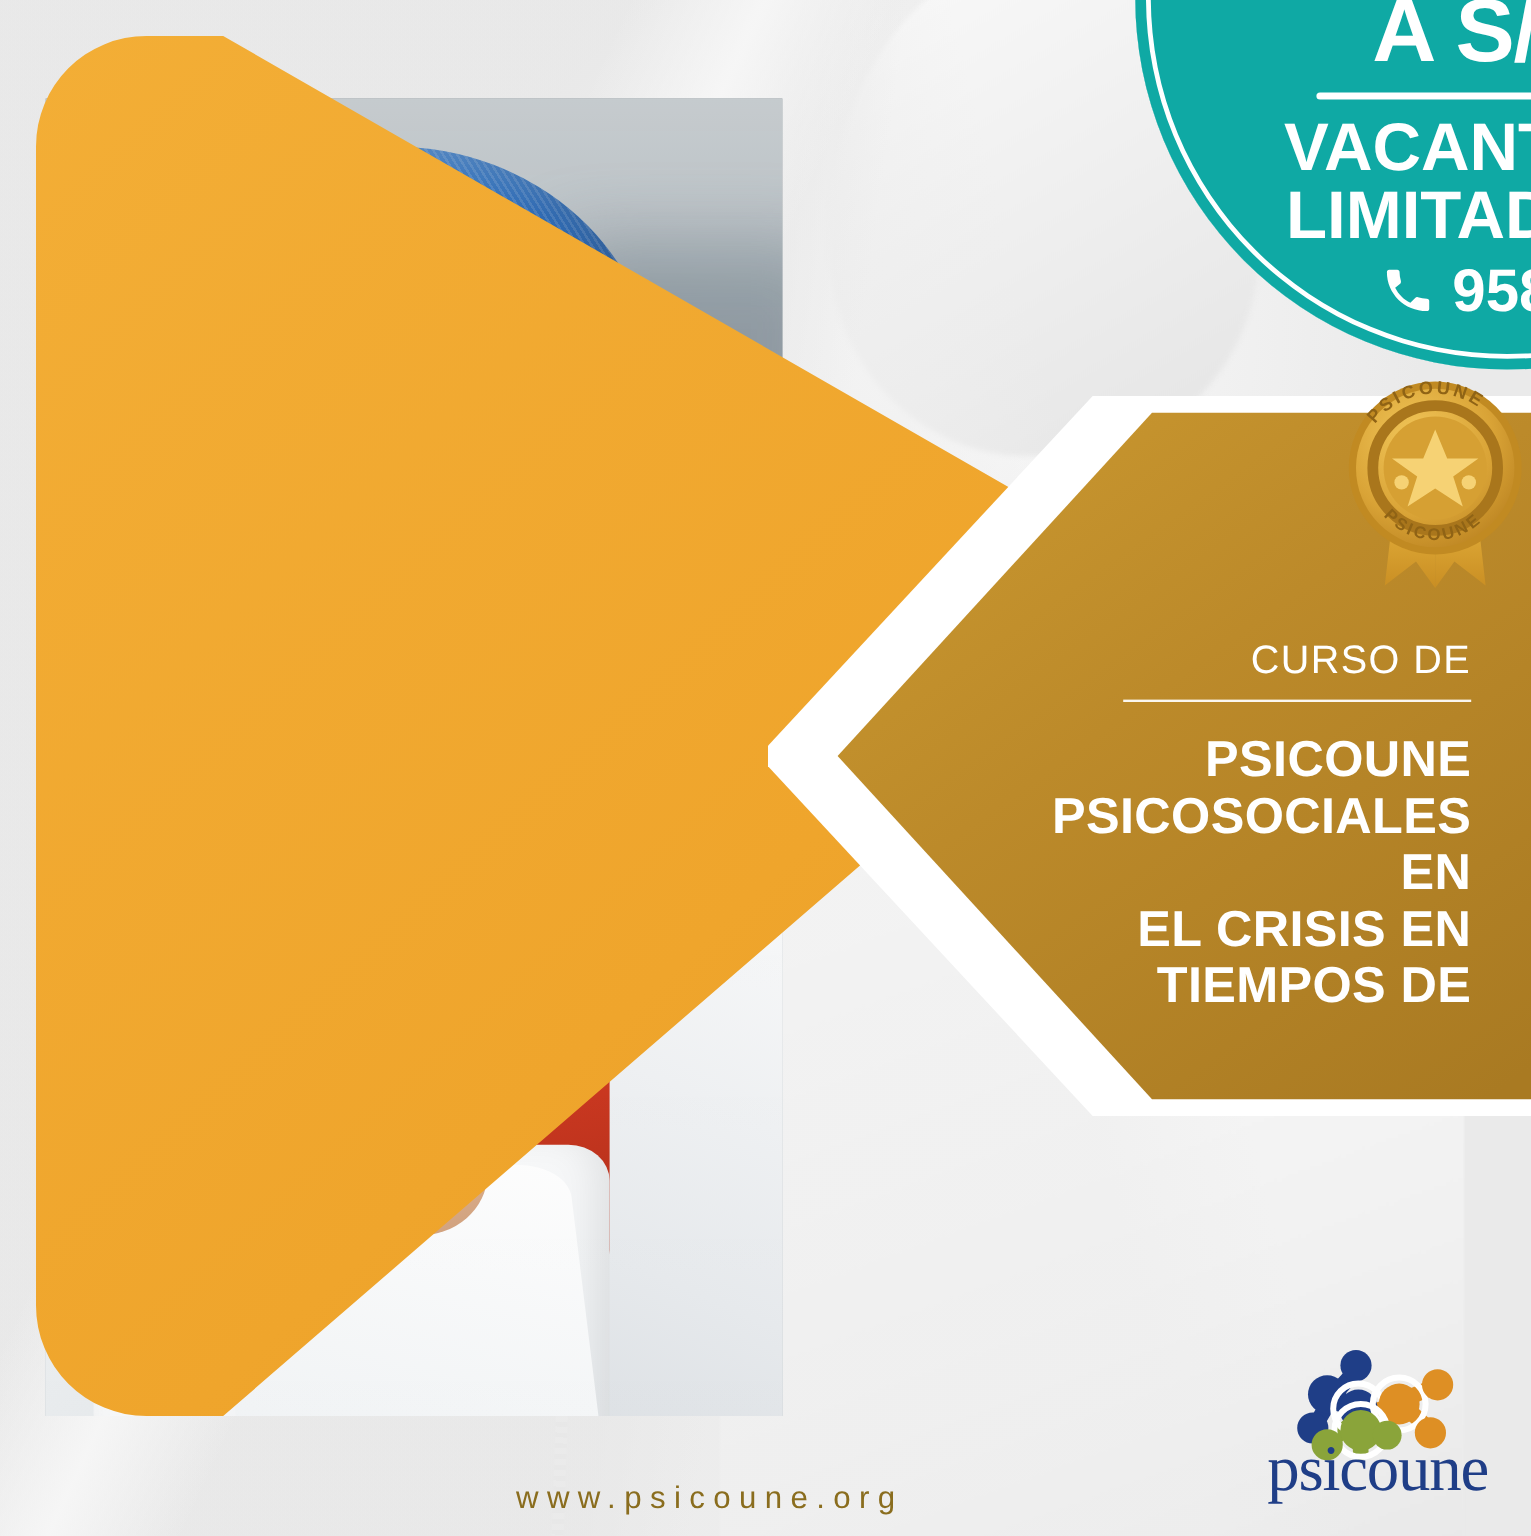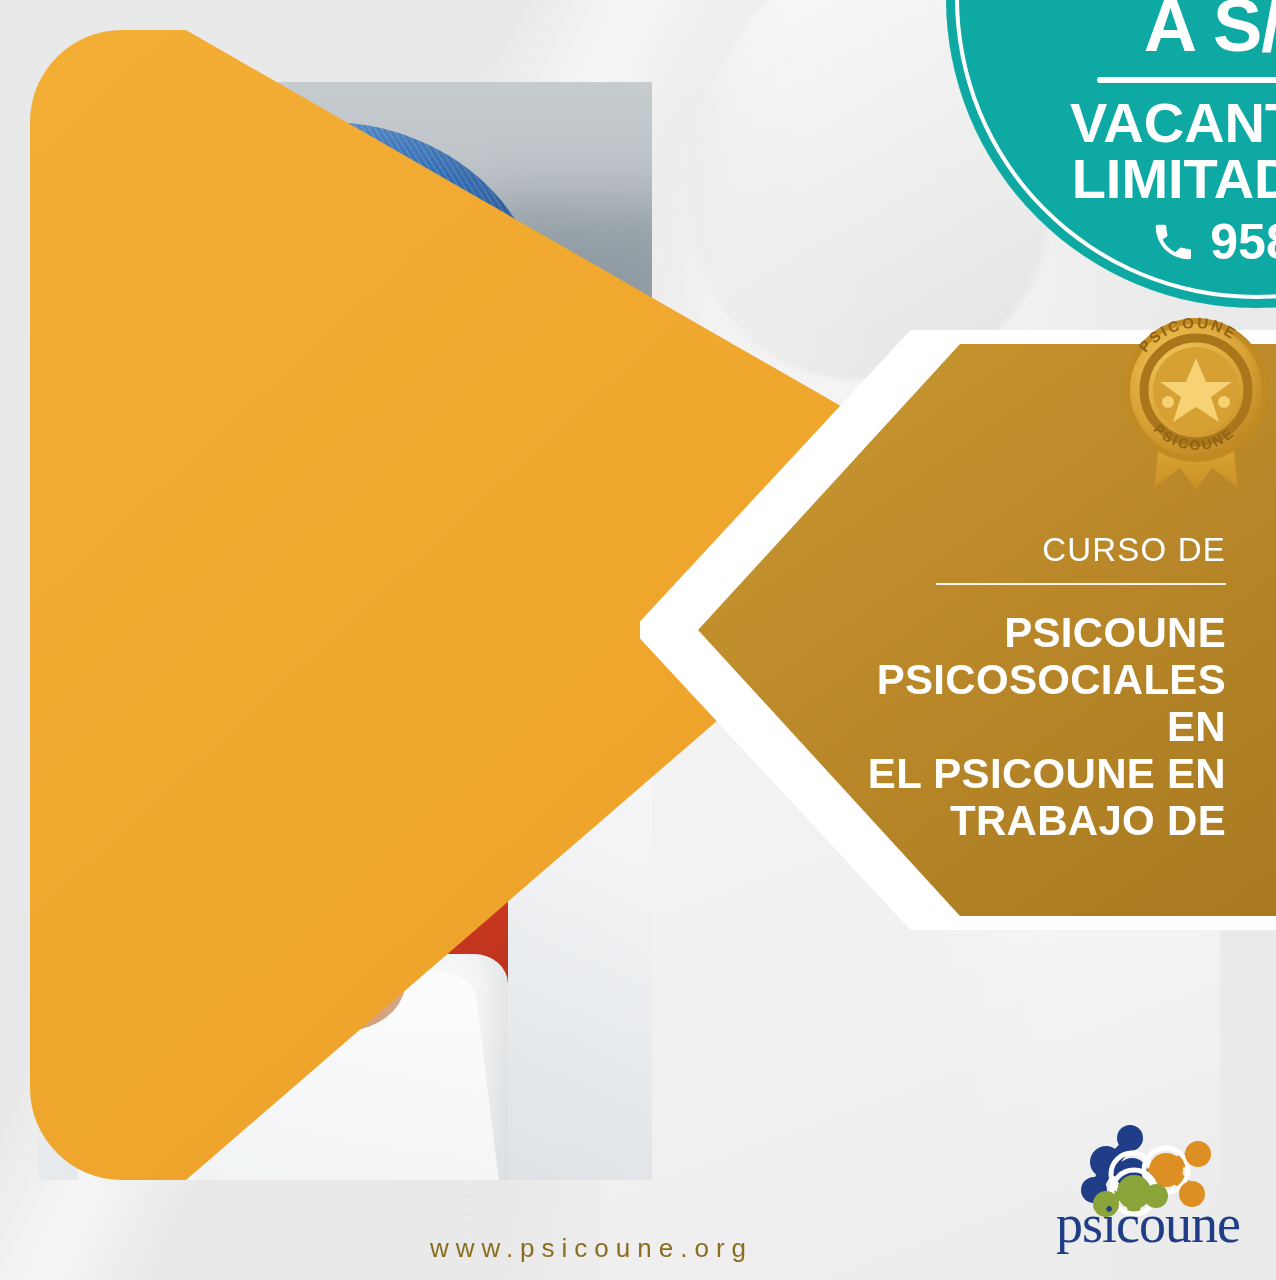--- a/index.html
+++ b/index.html
@@ -495,22 +495,22 @@
   </svg>
 
   <div class="title-block">
     <div class="kicker">
       <div>CURSO DE</div>
     </div>
     <div class="kicker-rule"></div>
     <div class="course-title">
       <div>PSICOUNE</div>
       <div>PSICOSOCIALES EN</div>
-      <div>EL PSICOUNE EN</div>
-      <div>TRABAJO DE</div>
+      <div>EL CRISIS EN</div>
+      <div>TIEMPOS DE</div>
     </div>
   </div>
 
   <div class="teal-badge"></div>
   <div class="teal-content">
     <div class="price-line">A S/.</div>
     <div class="teal-rule"></div>
     <div class="vac-line">VACANTES</div>
     <div class="vac-line">LIMITADAS</div>
     <div class="phone-row">

